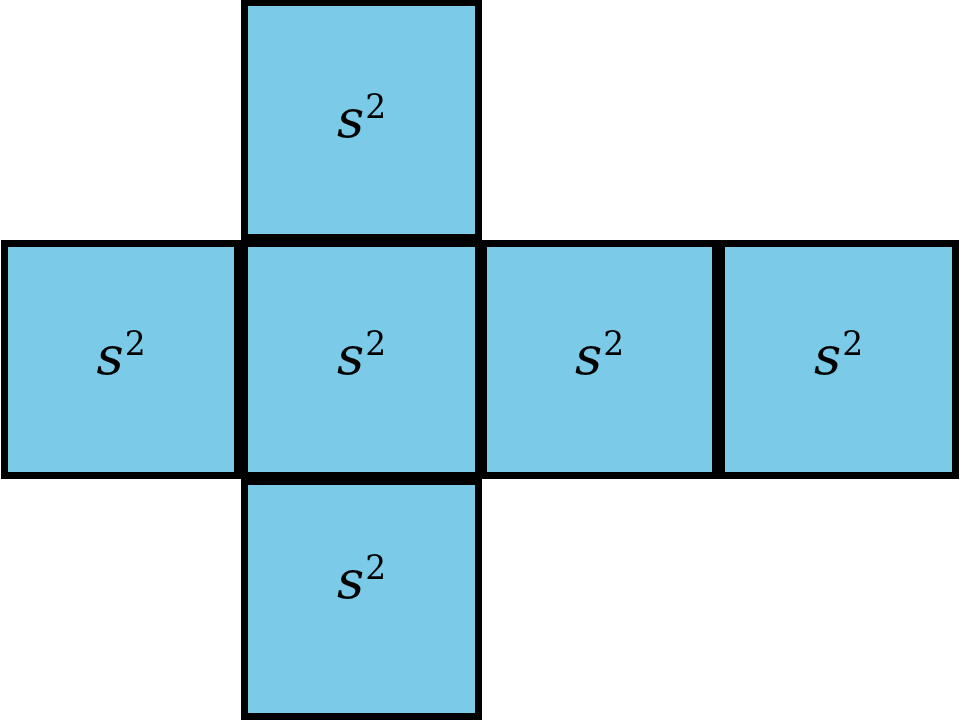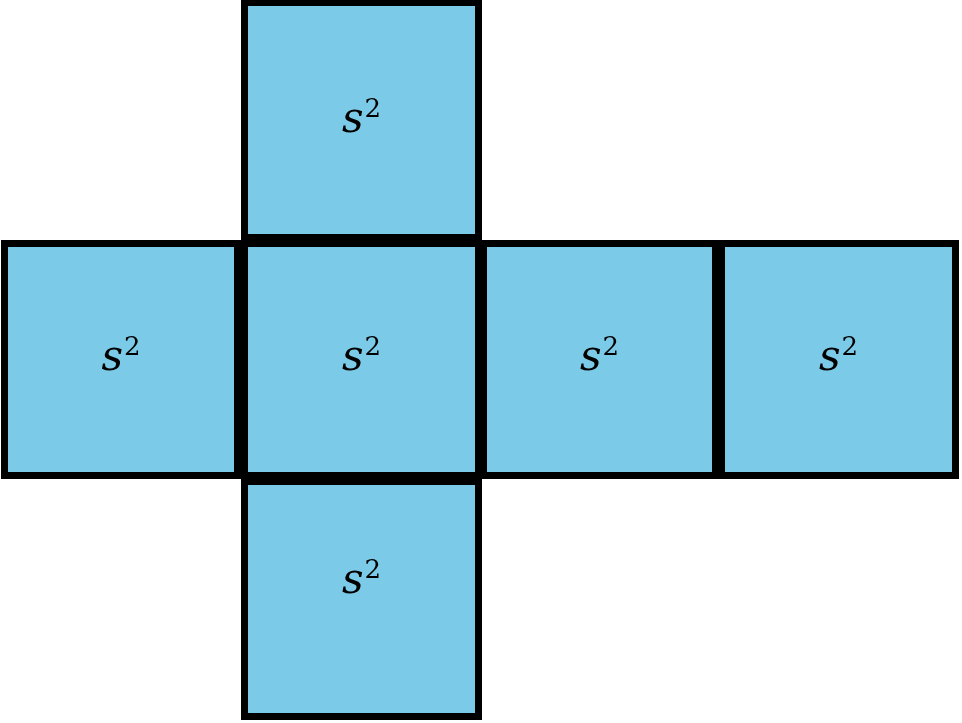--- a/index.html
+++ b/index.html
@@ -62,21 +62,21 @@
   .face-bottom {
     left: 241px;
     top: 478px;
     width: 241px;
     height: 242px;
   }
   .label {
     color: #000000;
     font-family: "DejaVu Serif", serif;
     font-style: italic;
-    font-size: 42px;
+    font-size: 53px;
     line-height: 1;
     white-space: nowrap;
     user-select: none;
   }
   .label sup {
     font-style: normal;
     font-size: 0.62em;
     vertical-align: super;
     line-height: 0;
     margin-left: 1px;

